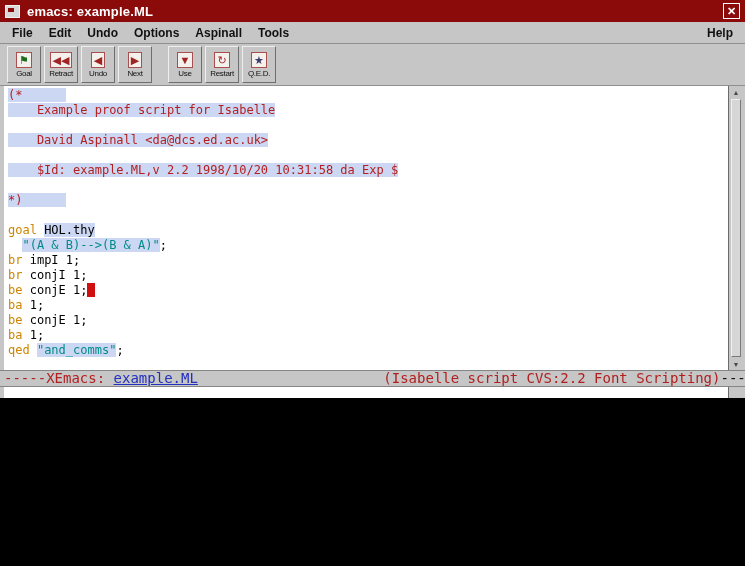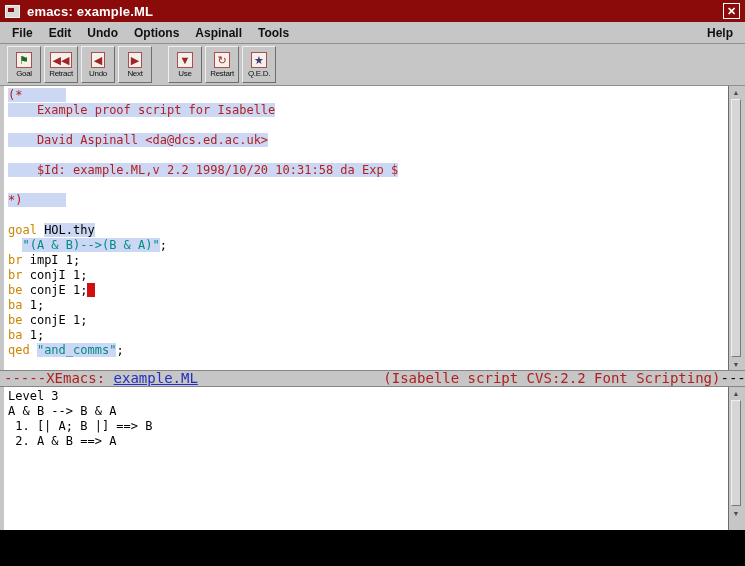--- a/index.html
+++ b/index.html
@@ -123,28 +123,20 @@
     <div id="editor-text" class="text-area"><div class="line"><span class="seg-c">(*      </span></div><div class="line"><span class="seg-c">    Example proof script for Isabelle</span></div><div class="line"></div><div class="line"><span class="seg-c">    David Aspinall &lt;da@dcs.ed.ac.uk&gt;</span></div><div class="line"></div><div class="line"><span class="seg-c">    $Id: example.ML,v 2.2 1998/10/20 10:31:58 da Exp $</span></div><div class="line"></div><div class="line"><span class="seg-c">*)      </span></div><div class="line"></div><div class="line"><span class="seg-k">goal </span><span class="seg-h">HOL.thy</span></div><div class="line"><span class="seg-p">  </span><span class="seg-s">"(A &amp; B)--&gt;(B &amp; A)"</span><span class="seg-p">;</span></div><div class="line"><span class="seg-k">br </span><span class="seg-p">impI 1;</span></div><div class="line"><span class="seg-k">br </span><span class="seg-p">conjI 1;</span></div><div class="line"><span class="seg-k">be </span><span class="seg-p">conjE 1;</span><span class="seg-cur"> </span></div><div class="line"><span class="seg-k">ba </span><span class="seg-p">1;</span></div><div class="line"><span class="seg-k">be </span><span class="seg-p">conjE 1;</span></div><div class="line"><span class="seg-k">ba </span><span class="seg-p">1;</span></div><div class="line"><span class="seg-k">qed </span><span class="seg-s">"and_comms"</span><span class="seg-p">;</span></div></div>
     <div class="scrollcol">
       <div class="sc-arrow">▲</div>
       <div class="sc-thumb"></div>
       <div class="sc-arrow">▼</div>
     </div>
   </div>
 
   <div id="modeline-script" class="modeline"><span class="ml-red">-----XEmacs: </span><span class="ml-blue">example.ML</span><span class="ml-plain">                      </span><span class="ml-red">(Isabelle script CVS:2.2 Font Scripting)</span><span class="ml-plain">----All-----</span></div>
 
-  <div class="buffer-row goals">
-    <div id="goals-text" class="text-area"><div class="line">Level 3</div><div class="line">A &amp; B --&gt; B &amp; A</div><div class="line"> 1. [| A; B |] ==&gt; B</div><div class="line"> 2. A &amp; B ==&gt; A</div></div>
-    <div class="scrollcol">
-      <div class="sc-arrow">▲</div>
-      <div class="sc-thumb"></div>
-      <div class="sc-arrow">▼</div>
-    </div>
-  </div>
 
 
   <div class="buffer-row minibuffer-row">
     <div class="text-area"></div>
     <div class="scrollcol"></div>
   </div>
 
   <div class="bottom-strip"></div>
 
 </div>

